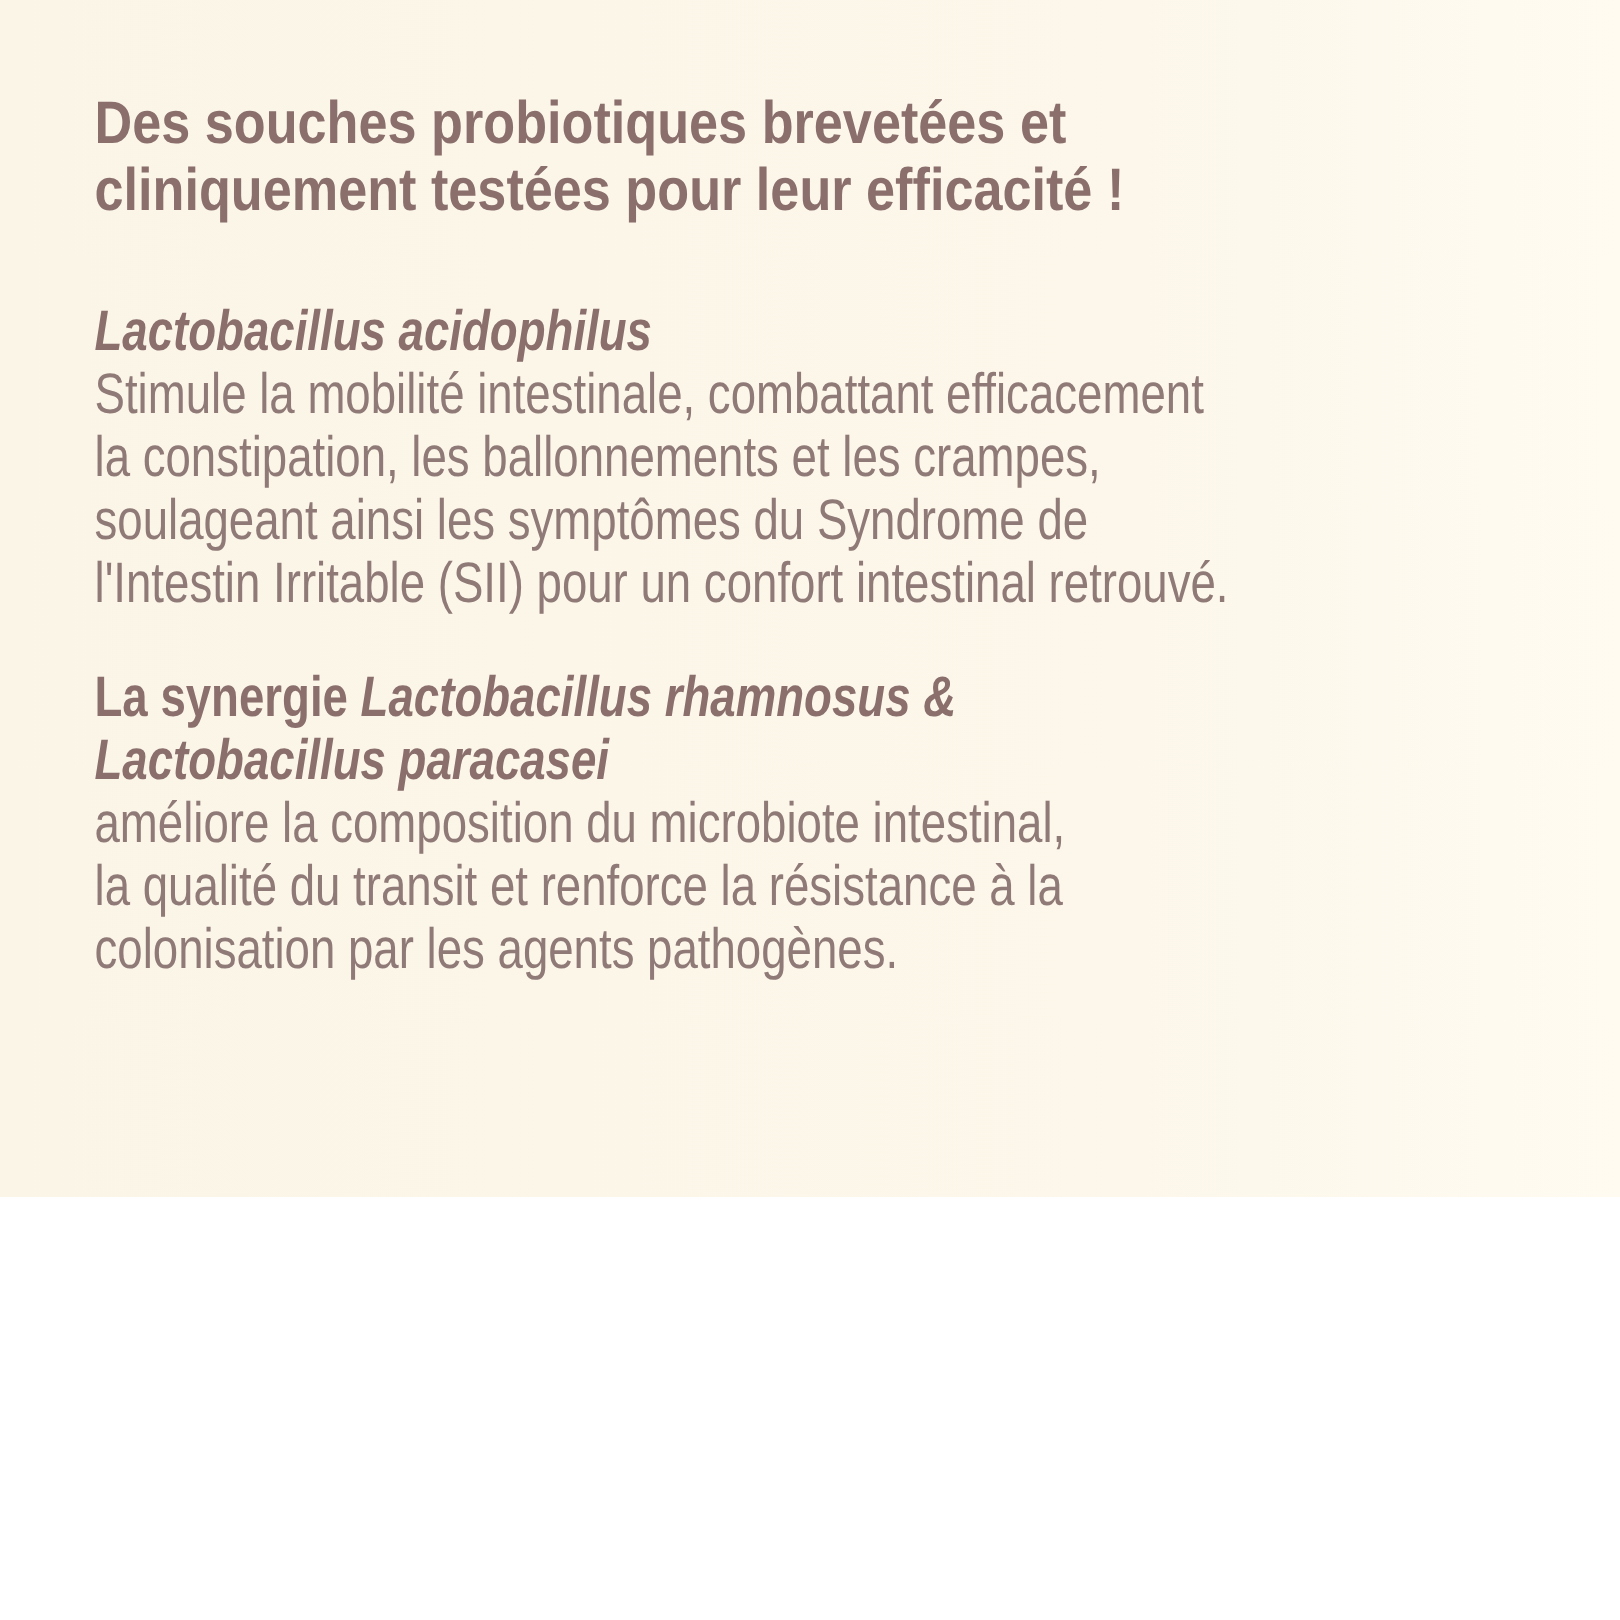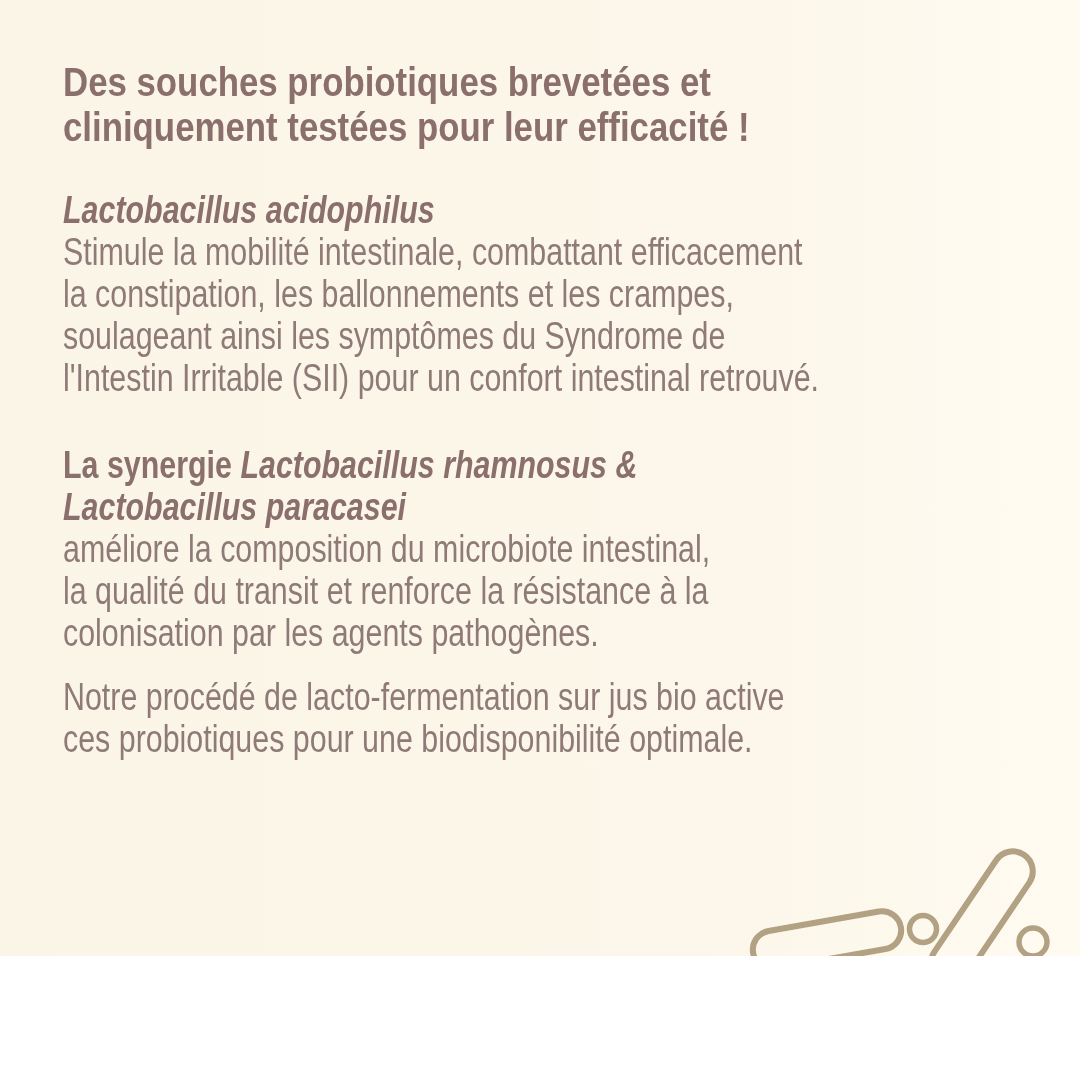--- a/index.html
+++ b/index.html
@@ -2,21 +2,21 @@
 <html><head>
 <meta charset="utf-8">
 <style>
   html, body {
     margin: 0;
     padding: 0;
   }
   .canvas {
     position: relative;
     width: 1080px;
-    height: 956px;
+    height: 798px;
     overflow: hidden;
     background: linear-gradient(90deg, #fbf5e7 0%, #fcf7ea 70%, #fffbf1 100%);
     font-family: "Liberation Sans", sans-serif;
   }
   .txtblock {
     position: absolute;
     left: 63px;
     white-space: nowrap;
   }
   .heading-block .ln {
@@ -63,40 +63,36 @@
 </head>
 <body>
 
 <div class="canvas">
 
   <div class="txtblock heading-block" style="top:60px">
     <div class="ln">Des souches probiotiques brevetées et</div>
     <div class="ln">cliniquement testées pour leur efficacité !</div>
   </div>
 
-  <div class="txtblock" style="top:189px">
+  <div class="txtblock" style="top:200px">
     <div class="body-ln bolditalic">Lactobacillus acidophilus</div>
     <div class="body-ln">Stimule la mobilité intestinale, combattant efficacement</div>
     <div class="body-ln">la constipation, les ballonnements et les crampes,</div>
     <div class="body-ln">soulageant ainsi les symptômes du Syndrome de</div>
     <div class="body-ln">l'Intestin Irritable (SII) pour un confort intestinal retrouvé.</div>
   </div>
 
   <div class="txtblock" style="top:444px">
     <div class="body-ln"><span class="bold">La synergie </span><span class="bolditalic">Lactobacillus rhamnosus &amp;</span></div>
     <div class="body-ln bolditalic">Lactobacillus paracasei</div>
     <div class="body-ln">améliore la composition du microbiote intestinal,</div>
     <div class="body-ln">la qualité du transit et renforce la résistance à la</div>
     <div class="body-ln">colonisation par les agents pathogènes.</div>
   </div>
 
-  <div class="txtblock" style="top:676px">
-    <div class="body-ln">Notre procédé de lacto-fermentation sur jus bio active</div>
-    <div class="body-ln">ces probiotiques pour une biodisponibilité optimale.</div>
-  </div>
 
 
   <svg class="deco-svg" viewBox="0 0 1080 1080">
     <line x1="-4" y1="961" x2="757" y2="961" stroke-width="4.5" stroke="#b2a183"></line>
     <rect x="752" y="921" width="150" height="38" rx="19" fill="none" stroke-width="6" transform="rotate(-10 827 940)" stroke="#b2a183"></rect>
     <rect x="962" y="842" width="40" height="150" rx="20" fill="none" stroke-width="6" transform="rotate(34 982 917)" stroke="#b2a183"></rect>
     <circle cx="923" cy="929" r="13.5" fill="none" stroke-width="5.5" stroke="#b2a183"></circle>
     <circle cx="1033" cy="942" r="14" fill="none" stroke-width="5.5" stroke="#b2a183"></circle>
     <circle cx="742" cy="994" r="14.5" fill="none" stroke-width="5.5" stroke="#b2a183"></circle>
   </svg>

